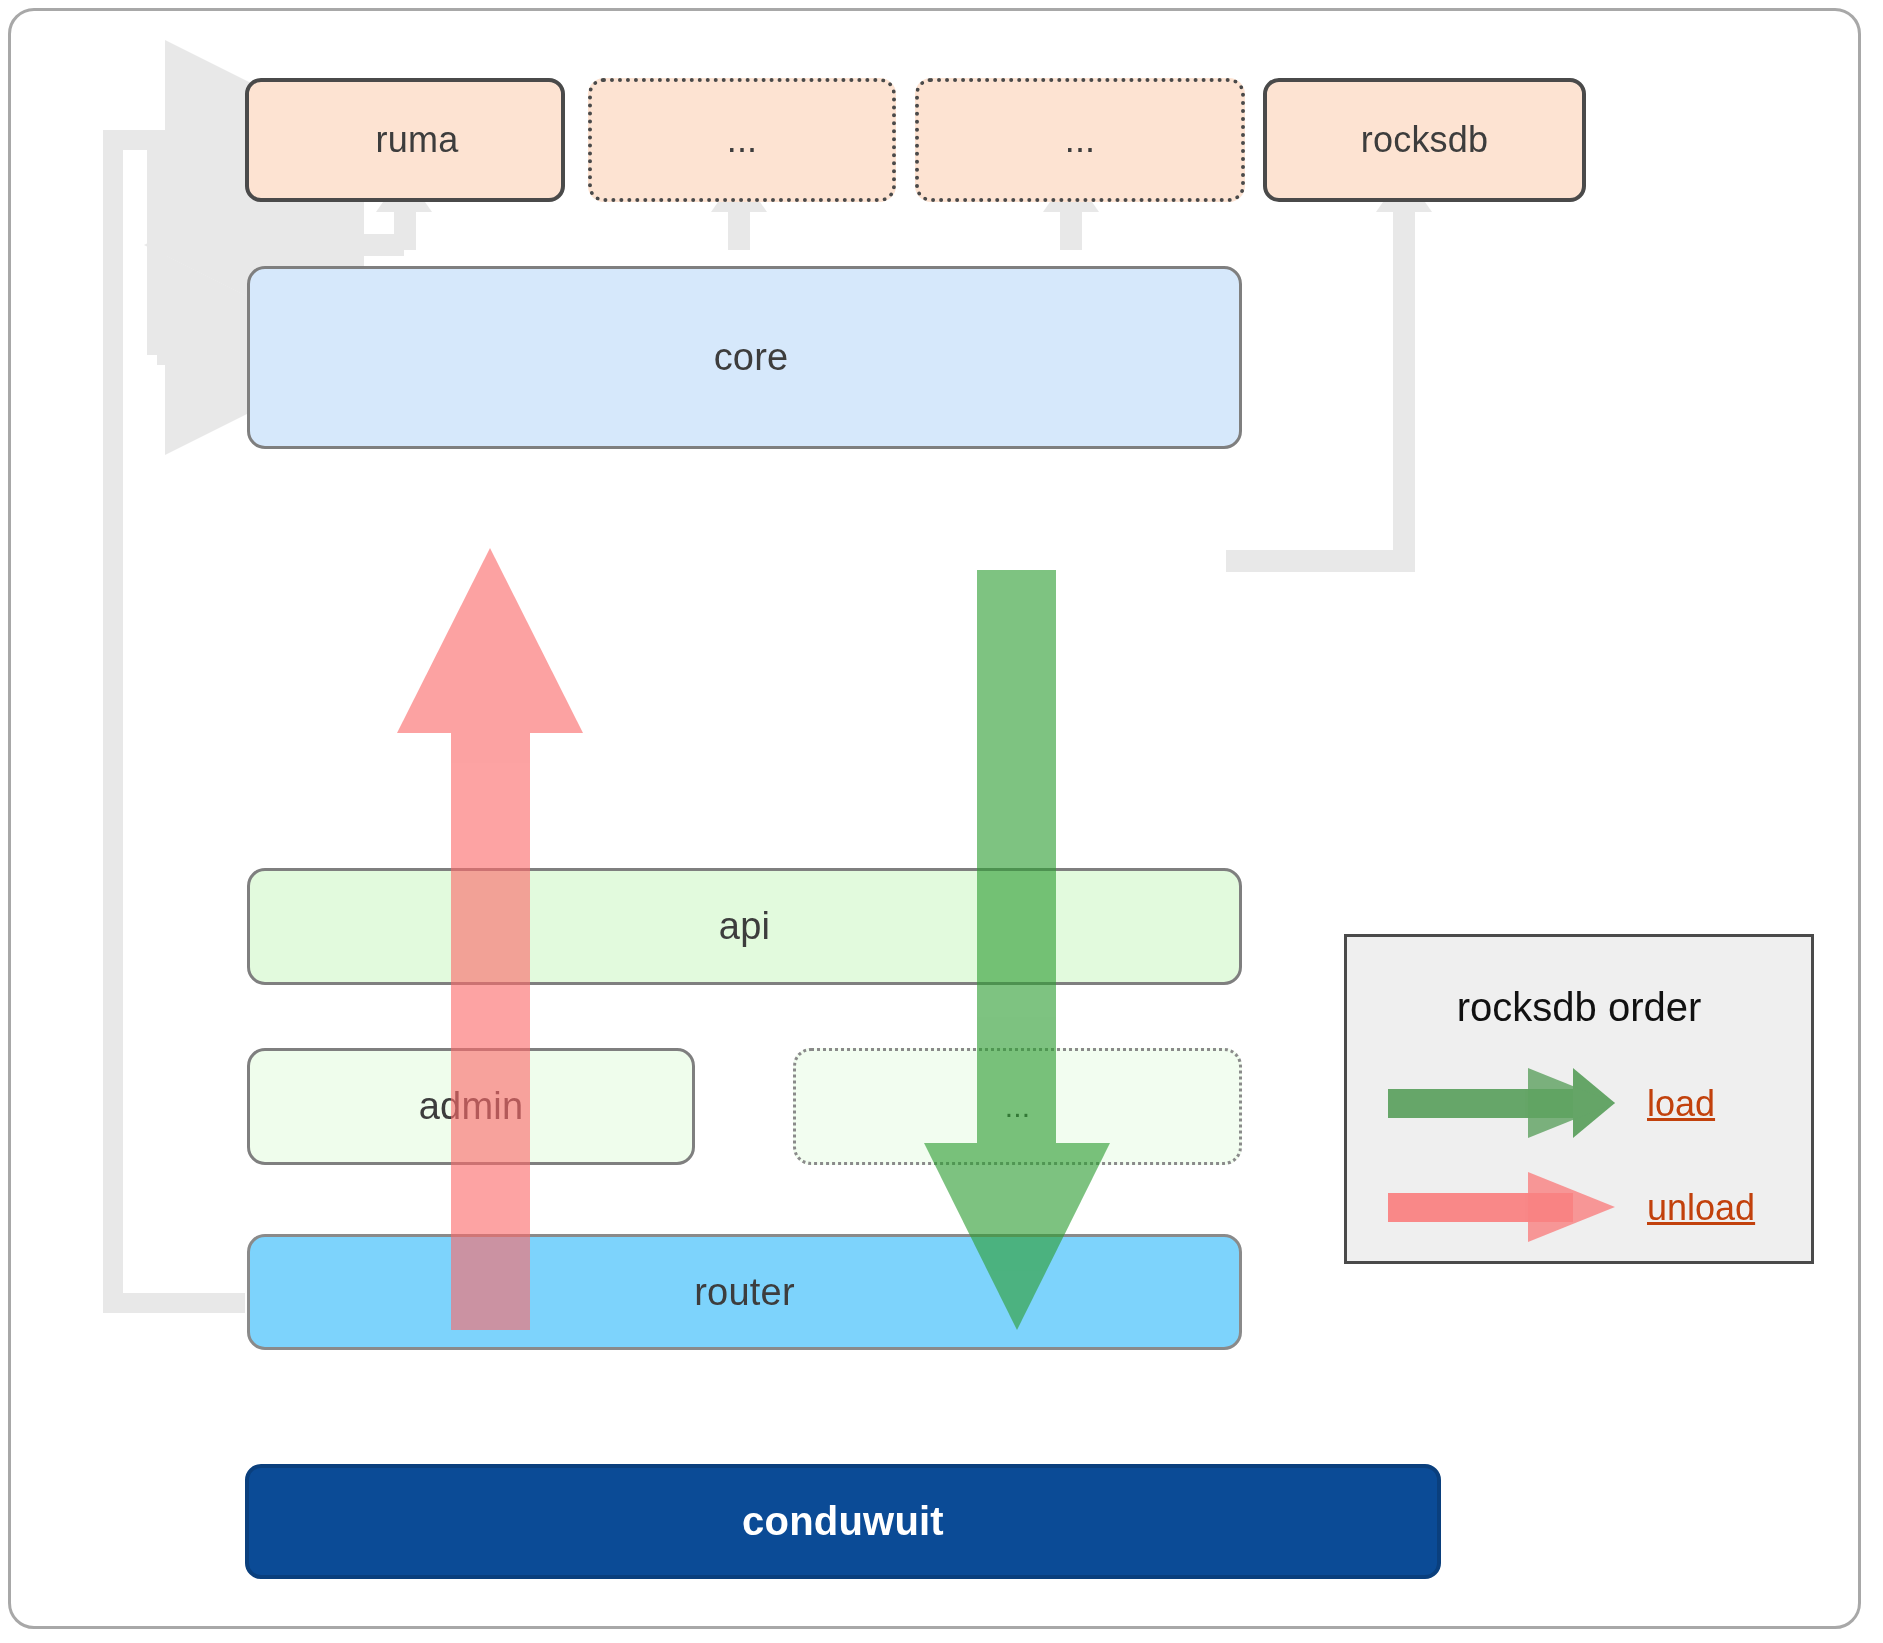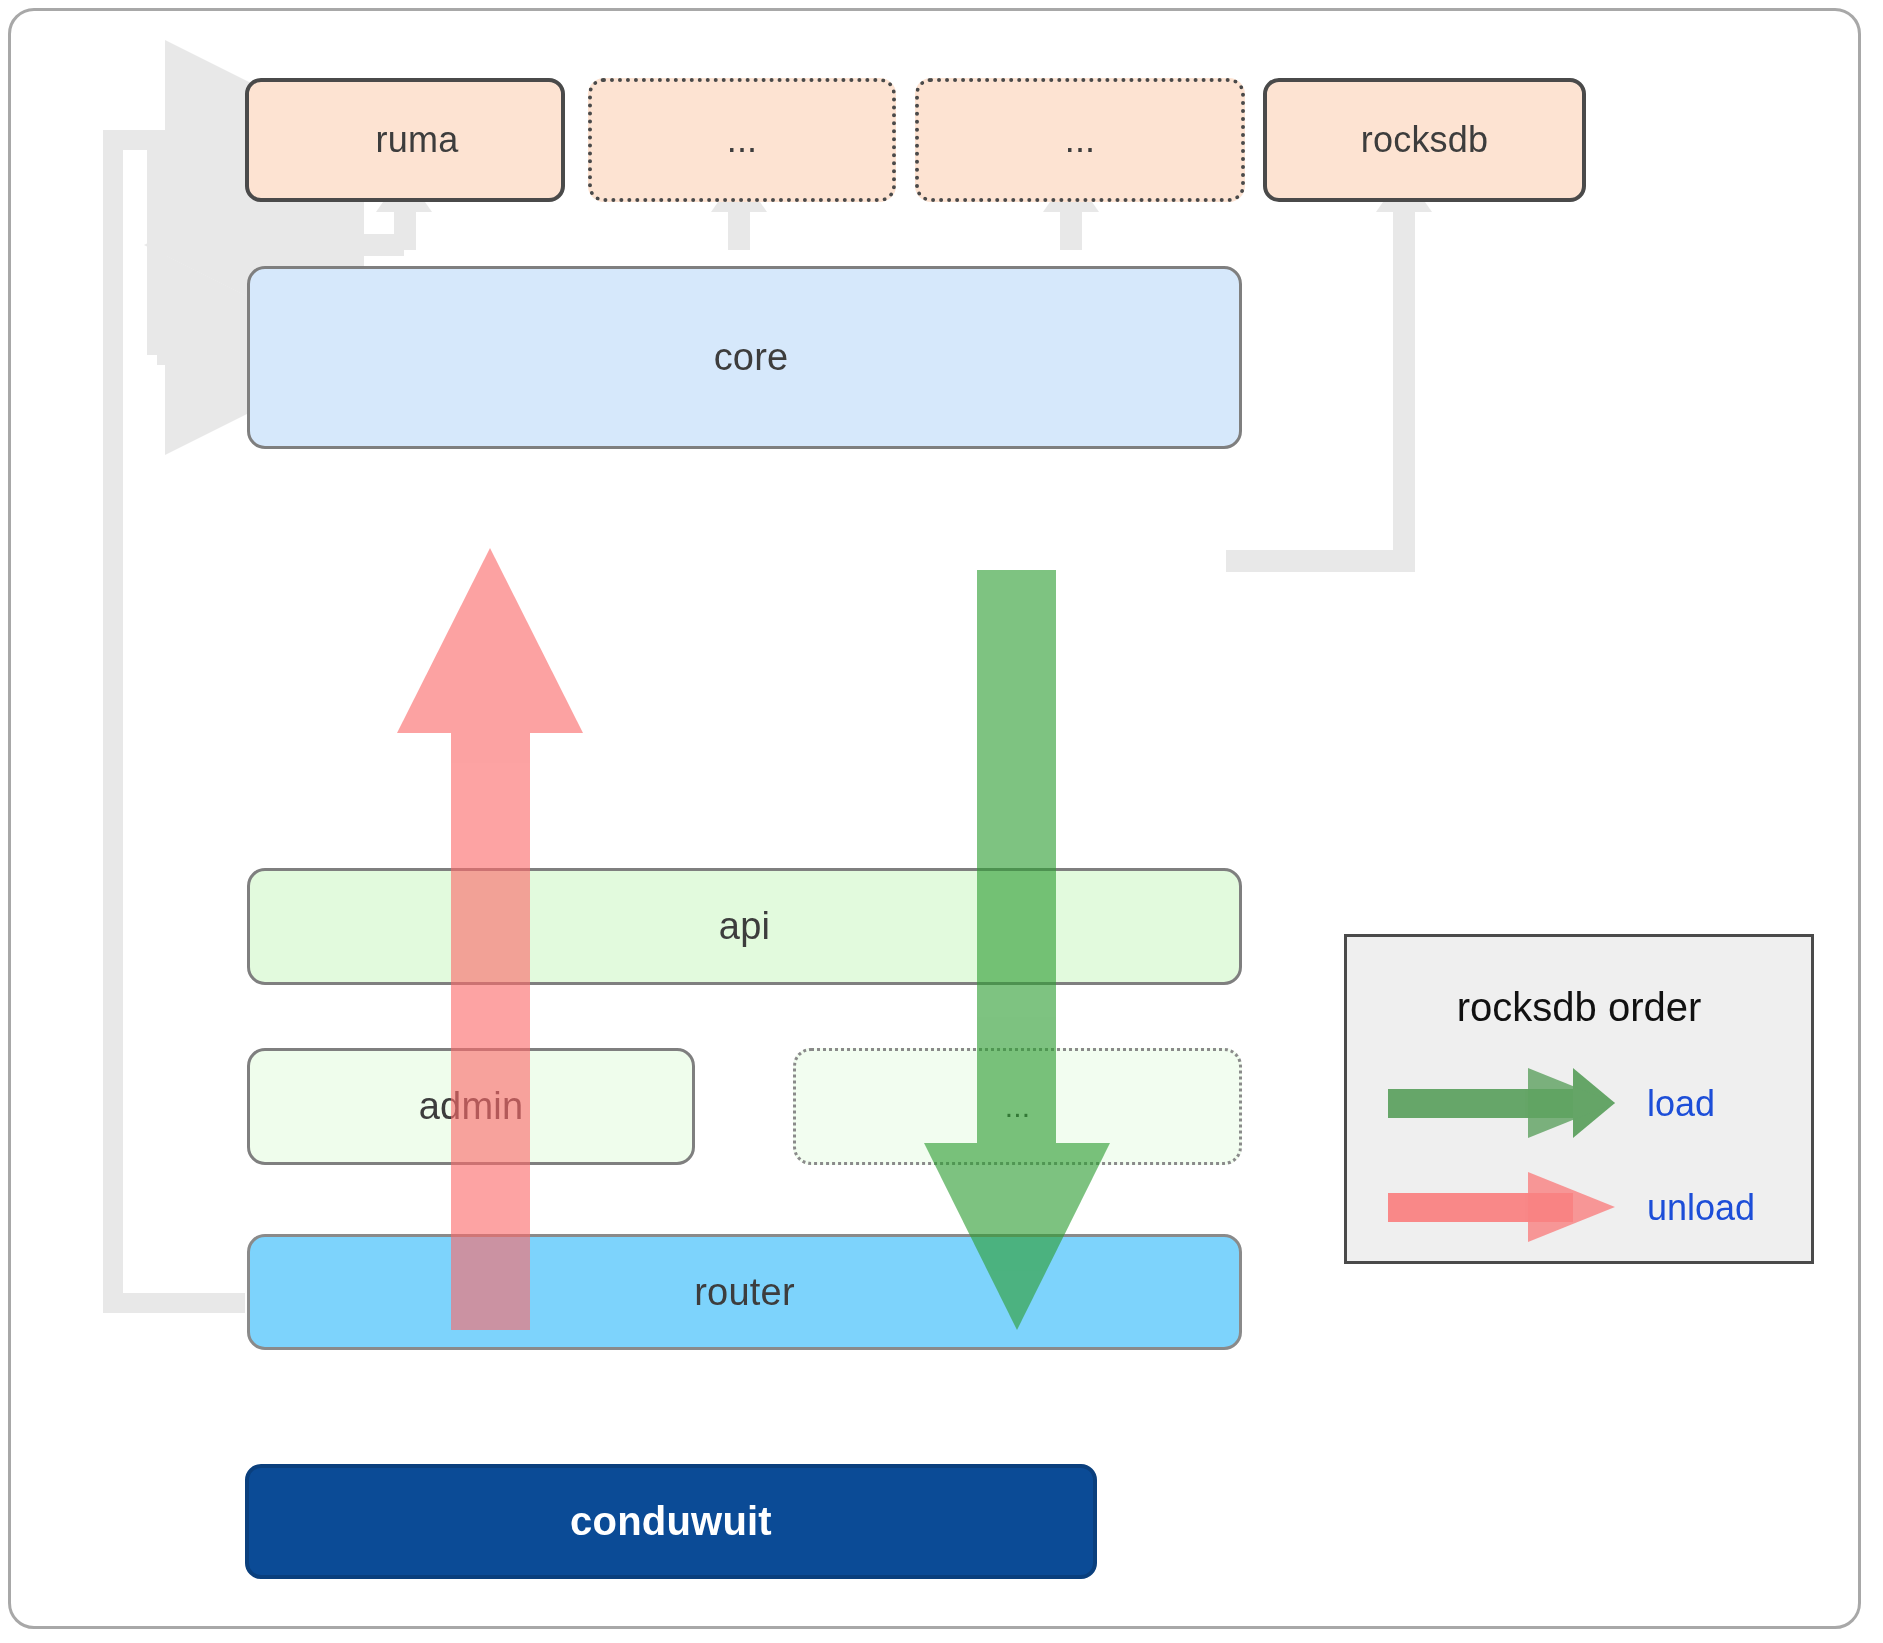--- a/index.html
+++ b/index.html
@@ -77,21 +77,22 @@
   .legend-title{
     position:absolute;
     width:100%;
     text-align:center;
     font-size:40px;
     color:#111;
   }
   .legend-label{
     position:absolute;
     font-size:36px;
-    color:#1d4ed8;
+    color:#c2410c;
+    text-decoration:underline;
   }
 </style>
 </head>
 <body>
 
 <div id="root">
   <div class="frame"></div>
 
   <svg class="overlay" viewBox="0 0 1883 1643">
     <defs>
@@ -149,21 +150,21 @@
   <div class="box lay admin" style="left:247px;top:1048px;width:448px;height:117px;">
     <span>admin</span>
   </div>
   <div class="box lay dots" style="left:793px;top:1048px;width:449px;height:117px;">
     <span>...</span>
   </div>
   <div class="box lay router" style="left:247px;top:1234px;width:995px;height:116px;">
     <span>router</span>
   </div>
 
-  <div class="box conduwuit" style="left:245px;top:1464px;width:852px;height:115px;">
+  <div class="box conduwuit" style="left:245px;top:1464px;width:1196px;height:115px;">
     <span>conduwuit</span>
   </div>
 
   <svg class="overlay" viewBox="0 0 1883 1643">
 
     <g opacity="0.62">
       <rect x="451" y="640" width="79" height="690" fill="#fb6a6a"></rect>
       <path d="M490,548 L583,733 L397,733 z" fill="#fb6a6a"></path>
     </g>
 

